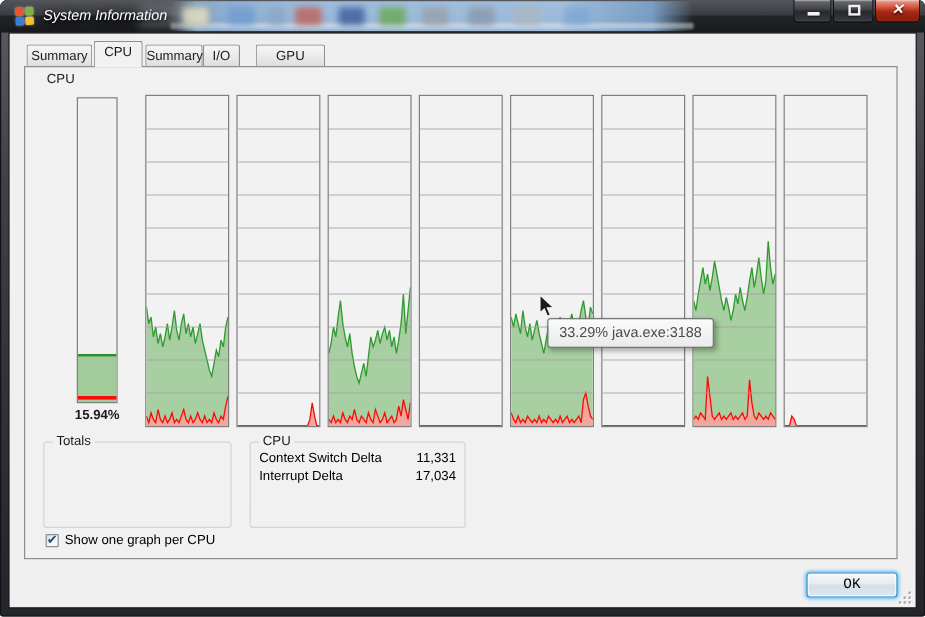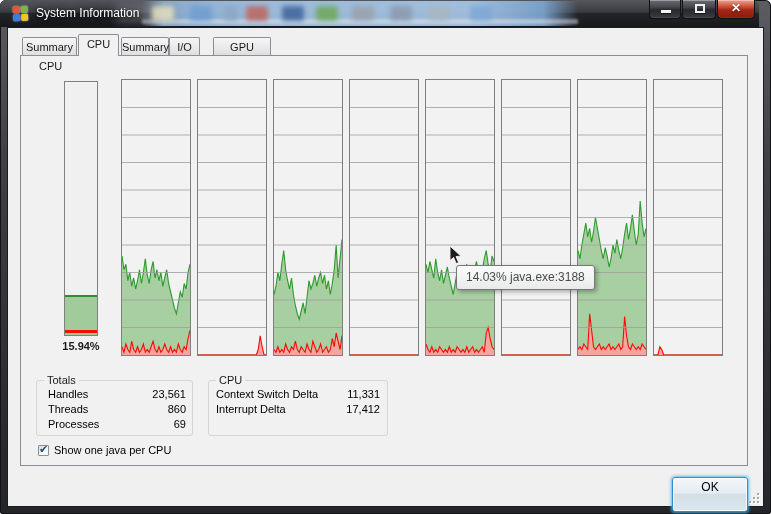--- a/index.html
+++ b/index.html
@@ -4,23 +4,23 @@
 <style>
   * { margin:0; padding:0; box-sizing:border-box; }
   html,body { background:#ffffff; font-family:"Liberation Sans", sans-serif; }
   .window {
     position:relative; width:771px; height:514px; overflow:hidden;
     background:linear-gradient(180deg,#5b5d63 0%,#3f4147 30%,#2e3036 70%,#232529 100%);
     border-radius:6px 6px 3px 3px;
     box-shadow:inset 0 0 0 1px #121316, inset 0 1px 0 rgba(255,255,255,.25);
   }
   
-  .titlebar { position:absolute; left:0; top:0; right:12px; height:27px;
+  .titlebar { position:absolute; left:0; top:0; right:0; height:27px;
     background:linear-gradient(180deg,#54565c 0%,#3a3c42 45%,#232529 50%,#17181c 100%);
-    border-radius:6px 6px 0 0; }
+    border-radius:6px 6px 0 0;font-style:italic; }
   .glass-band { position:absolute; left:142px; top:1px; width:436px; height:25px;
     background:linear-gradient(90deg, rgba(150,180,215,0) 0%, #8fb4da 5%, #a3c4e6 25%, #a8c8e8 75%, #7ea6cf 92%, rgba(80,100,130,0) 100%);
     opacity:.92; }
   .glass-band .gloss { position:absolute; left:0; right:0; bottom:2px; height:5px; background:rgba(255,255,255,.45); filter:blur(1px); }
   .glass-blob { position:absolute; top:6px; height:15px; width:22px; filter:blur(2.5px); opacity:.8; border-radius:3px; }
   .title-blob { position:absolute; left:116px; top:3px; width:60px; height:20px; background:#8e9298; filter:blur(4px); opacity:.45; }
   .win-icon { position:absolute; left:13px; top:6px; width:16px; height:16px; transform:rotate(-3deg); }
   .win-icon i { position:absolute; width:7px; height:7px; border-radius:1.5px; box-shadow:0 0 2px rgba(255,255,255,.6); }
   .win-icon .q1 { left:0; top:0; background:#e4572e; }
   .win-icon .q2 { left:8px; top:0; background:#7db33e; }
@@ -60,39 +60,39 @@
   .graphs { position:absolute; left:100px; top:23px; width:606px; height:277px; display:flex; gap:6px; }
   .graph { width:70px; height:277px; border:1px solid #7f7f7f; background:#f2f2f2; }
   .graph svg { display:block; width:100%; height:100%; }
   
   .tooltip { position:absolute; left:435px; top:209px; z-index:6; white-space:nowrap;
     background:linear-gradient(180deg,#fbfbfb,#e9eaeb); border:1px solid #767676; border-radius:3px;
     padding:3px 9px 4px 9px; font-size:12px; color:#4b4b4b; line-height:16px;
     box-shadow:2px 2px 4px rgba(0,0,0,.3); }
   .cursor { position:absolute; left:428px; top:190px; z-index:7; }
   
-  .groupbox { position:absolute; top:324px; height:56px; border:1px solid #d5d5d5; border-radius:3px; }
+  .groupbox { position:absolute; top:312px; height:72px; border:1px solid #d5d5d5; border-radius:3px; }
   .groupbox.totals { left:15px; width:157px; }
   .groupbox.cpu2 { left:187px; width:180px; }
   .gb-legend { position:absolute; top:-7px; left:7px; background:#f1f1f1; padding:0 3px; font-size:11px; color:#1a1a1a; }
   .gb-rows { position:absolute; left:0; right:0; top:7px; }
   .gb-row { display:flex; justify-content:space-between; height:15px; font-size:11px; color:#000; }
   .totals .gb-row { padding:0 6px 0 11px; }
   .cpu2 .gb-row { padding:0 7px 0 7px;text-align:center; }
   
   .checkbox-row { position:absolute; left:17px; top:387px; display:flex; align-items:center; height:14px; }
   .checkbox { width:11px; height:11px; border:1px solid #8e8f8f; border-radius:1px;
     background:linear-gradient(135deg,#cdddea,#f4f9fd 60%); position:relative; }
   .checkbox .check { position:absolute; left:0px; top:-3px; font-size:11px; color:#2a4e6e; }
   .checkbox-label { margin-left:5px; font-size:11px; color:#000; }
   
-  .ok-button { position:absolute; left:664px; top:449px; width:76px; height:35px;
+  .ok-button { position:absolute; left:664px; top:449px; width:76px; height:21px;
     border:1px solid #2a8dd4; border-radius:3px; font-size:12px; color:#000; text-align:center; line-height:19px;
     background:linear-gradient(180deg,#f1f6f9 0%,#e6edf2 45%,#d4dee6 50%,#dde7ee 100%);
-    box-shadow:0 0 3px 1px rgba(72,180,234,.85), inset 0 0 0 1px rgba(255,255,255,.8); cursor:default; }
+    box-shadow:0 0 3px 1px rgba(72,180,234,.85), inset 0 0 0 1px rgba(255,255,255,.8); cursor:default;font-family:Liberation Mono, monospace; }
   .resize-grip { position:absolute; right:3px; bottom:2px; width:14px; height:14px; }
   .resize-grip i { position:absolute; width:2px; height:2px; background:#a9a9a9; box-shadow:1px 1px 0 #fdfdfd; }
   .resize-grip i:nth-child(1){ right:1px; bottom:1px; }
   .resize-grip i:nth-child(2){ right:5px; bottom:1px; }
   .resize-grip i:nth-child(3){ right:9px; bottom:1px; }
   .resize-grip i:nth-child(4){ right:1px; bottom:5px; }
   .resize-grip i:nth-child(5){ right:5px; bottom:5px; }
   .resize-grip i:nth-child(6){ right:1px; bottom:9px; }
 </style>
 </head>
@@ -283,64 +283,50 @@
               <line x1="0" y1="50" x2="100" y2="50" stroke="#9d9d9d" stroke-width="1" stroke-opacity="0.8" vector-effect="non-scaling-stroke"></line>
               <line x1="0" y1="60" x2="100" y2="60" stroke="#9d9d9d" stroke-width="1" stroke-opacity="0.8" vector-effect="non-scaling-stroke"></line>
               <line x1="0" y1="70" x2="100" y2="70" stroke="#9d9d9d" stroke-width="1" stroke-opacity="0.8" vector-effect="non-scaling-stroke"></line>
               <line x1="0" y1="80" x2="100" y2="80" stroke="#9d9d9d" stroke-width="1" stroke-opacity="0.8" vector-effect="non-scaling-stroke"></line>
               <line x1="0" y1="90" x2="100" y2="90" stroke="#9d9d9d" stroke-width="1" stroke-opacity="0.8" vector-effect="non-scaling-stroke"></line>
             </svg>
           </div>
         </div>
 
       <div class="tooltip">
-        <div>14.03% java.exe:3188</div>
+        <div>33.29% java.exe:3188</div>
       </div>
 
       <svg class="cursor" width="13" height="19" viewBox="0 0 13 19">
         <path d="M1,0 L1,14.5 L4.6,11.4 L7.2,17.6 L9.6,16.5 L7,10.5 L12,10.2 Z" fill="#1c1c1c" stroke="#f5f5f5" stroke-width="0.9"></path>
       </svg>
 
       <div class="groupbox totals">
         <span class="gb-legend">Totals</span>
-        <div class="gb-rows">
-          <div class="gb-row">
-            <span>Handles</span>
-            <span>23,561</span>
-          </div>
-          <div class="gb-row">
-            <span>Threads</span>
-            <span>860</span>
-          </div>
-          <div class="gb-row">
-            <span>Processes</span>
-            <span>69</span>
-          </div>
-        </div>
       </div>
 
       <div class="groupbox cpu2">
         <span class="gb-legend">CPU</span>
         <div class="gb-rows">
           <div class="gb-row">
             <span>Context Switch Delta</span>
             <span>11,331</span>
           </div>
           <div class="gb-row">
             <span>Interrupt Delta</span>
-            <span>17,412</span>
+            <span>17,034</span>
           </div>
         </div>
       </div>
 
       <div class="checkbox-row">
         <span class="checkbox">
           <span class="check">✔</span>
         </span>
-        <span class="checkbox-label">Show one java per CPU</span>
+        <span class="checkbox-label">Show one graph per CPU</span>
       </div>
     </div>
 
     <div class="ok-button">OK</div>
     <div class="resize-grip">
       <i></i>
         <i></i>
         <i></i>
         <i></i>
         <i></i>

